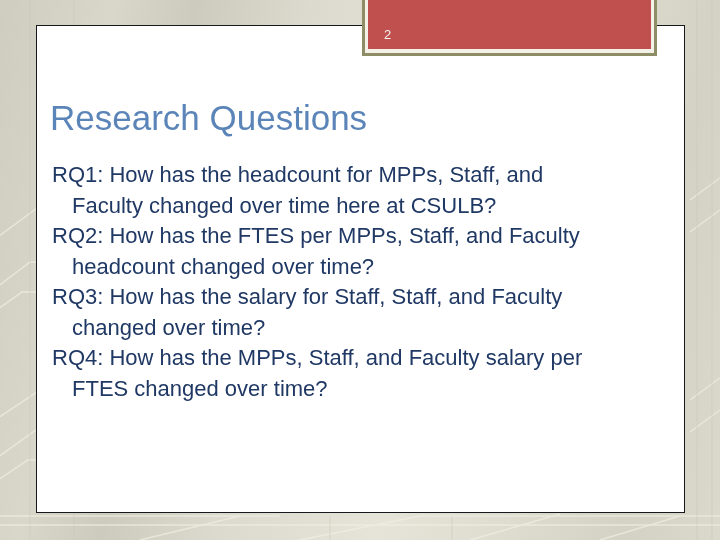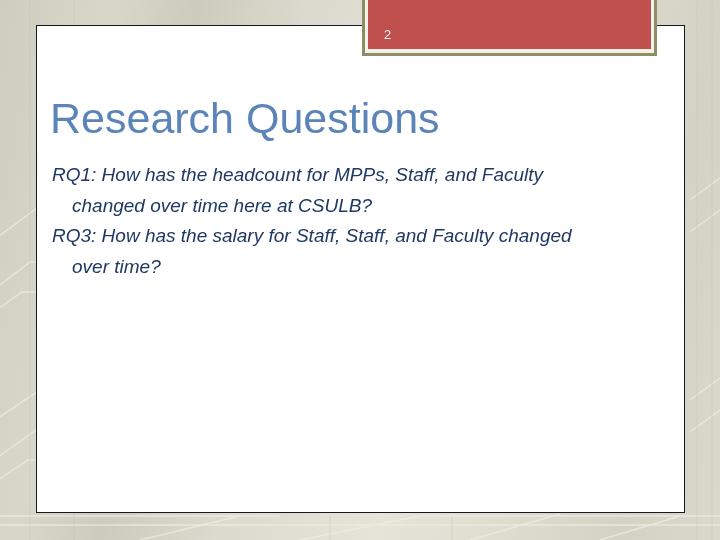--- a/index.html
+++ b/index.html
@@ -85,47 +85,46 @@
     background: #ffffff;
     border: 1px solid #16181c;
     box-sizing: border-box;
   }
 
   
   #page-title {
     position: absolute;
     left: 50px;
     top: 97px;
-    font-size: 43px;
+    font-size: 35px;
     line-height: 42px;
     color: #5b85b8;
     font-family: "Liberation Sans", sans-serif;
     letter-spacing: 0px;
     white-space: nowrap;
   }
 
   
   #questions-list {
     position: absolute;
     left: 52px;
     top: 160px;
     width: 560px;
     margin: 0;
     padding: 0;
     list-style: none;
   }
   .question-item {
     color: #1f3864;
-    font-size: 19px;
+    font-size: 22px;
     line-height: 30.5px;
     font-family: "Liberation Sans", sans-serif;
     padding-left: 20px;
     text-indent: -20px;
     margin: 0 12px 0 0;
-    font-style: italic;
   }
 </style>
 </head>
 <body>
 
 <div id="slide">
 
   <svg id="bg-texture" width="720" height="540" viewBox="0 0 720 540" preserveAspectRatio="none">
     <g stroke="#f0eee2" stroke-width="1.4" fill="none" opacity="0.75">
       <path d="M -20 300 L 30 262 L 95 262"></path>
@@ -161,16 +160,18 @@
     <div id="banner-inner-edge"></div>
     <div id="banner">
       <div id="page-number">2</div>
     </div>
   </div>
 
   <div id="page-title">Research Questions</div>
 
   <ul id="questions-list">
     <li class="question-item">RQ1: How has the headcount for MPPs, Staff, and Faculty changed over time here at CSULB?</li>
+    <li class="question-item">RQ2: How has the FTES per MPPs, Staff, and Faculty headcount changed over time?</li>
     <li class="question-item">RQ3: How has the salary for Staff, Staff, and Faculty changed over time?</li>
+    <li class="question-item">RQ4: How has the MPPs, Staff, and Faculty salary per FTES changed over time?</li>
   </ul>
 
 </div>
 
 </body></html>

